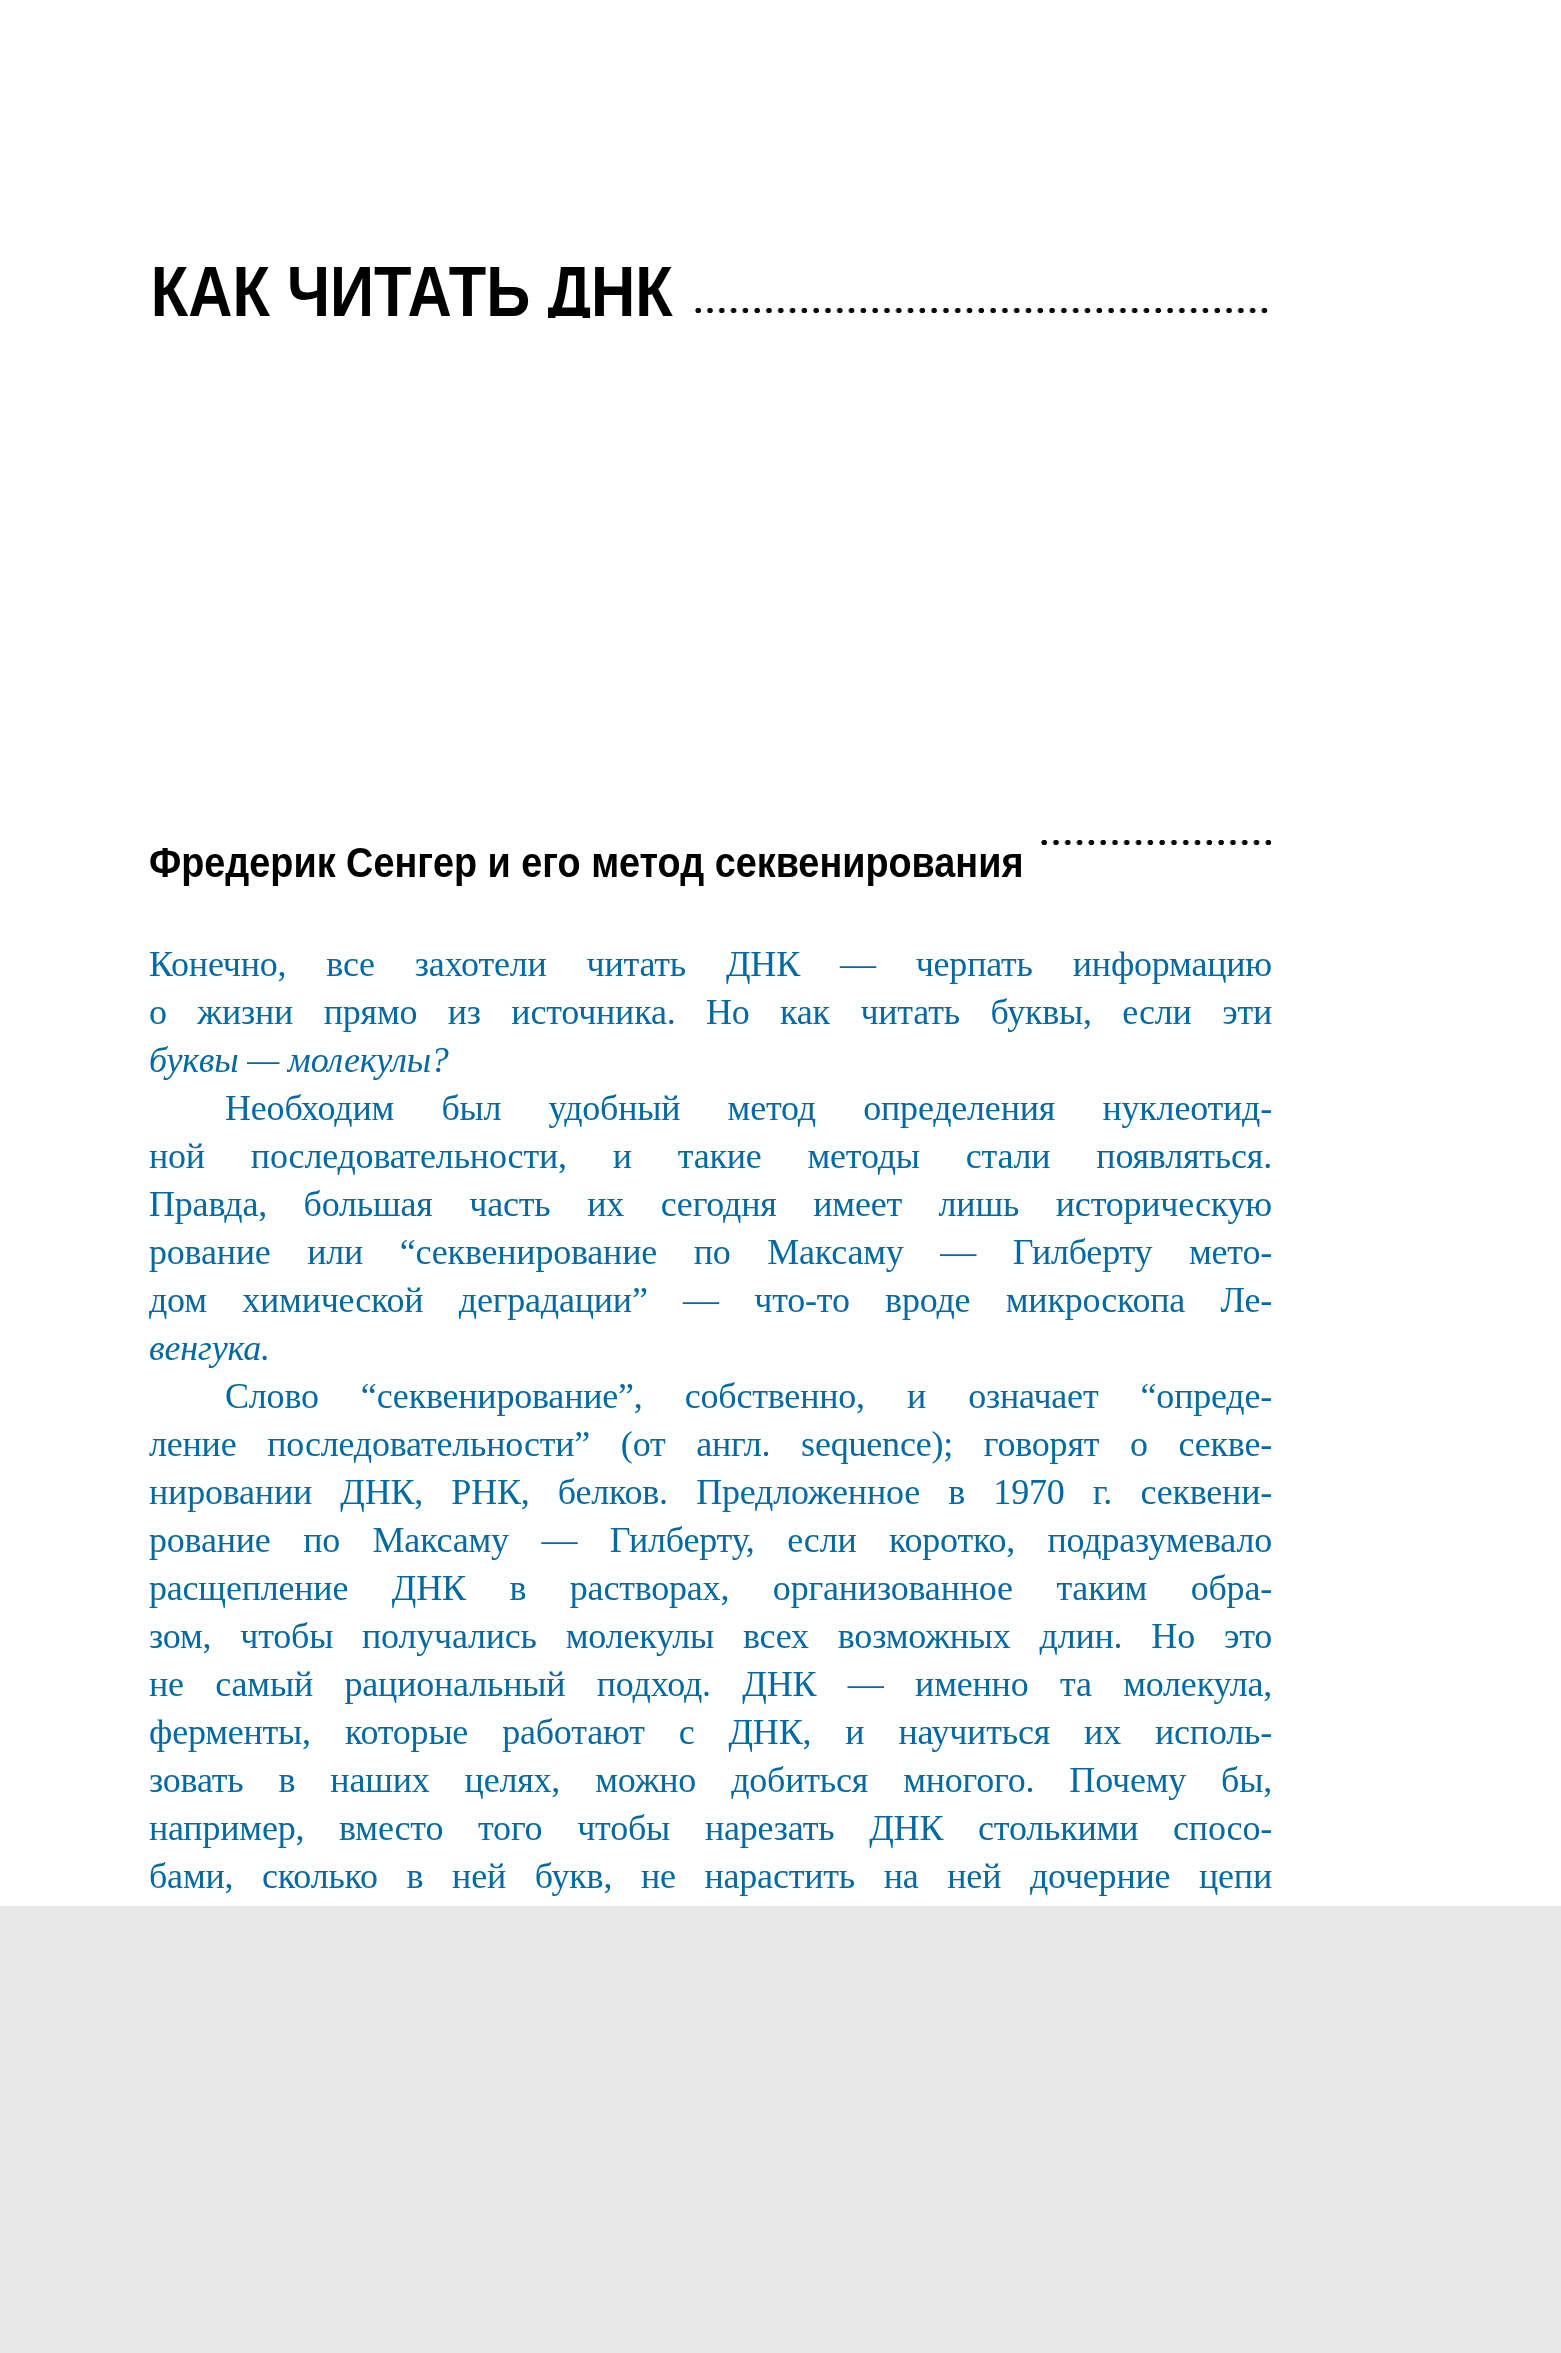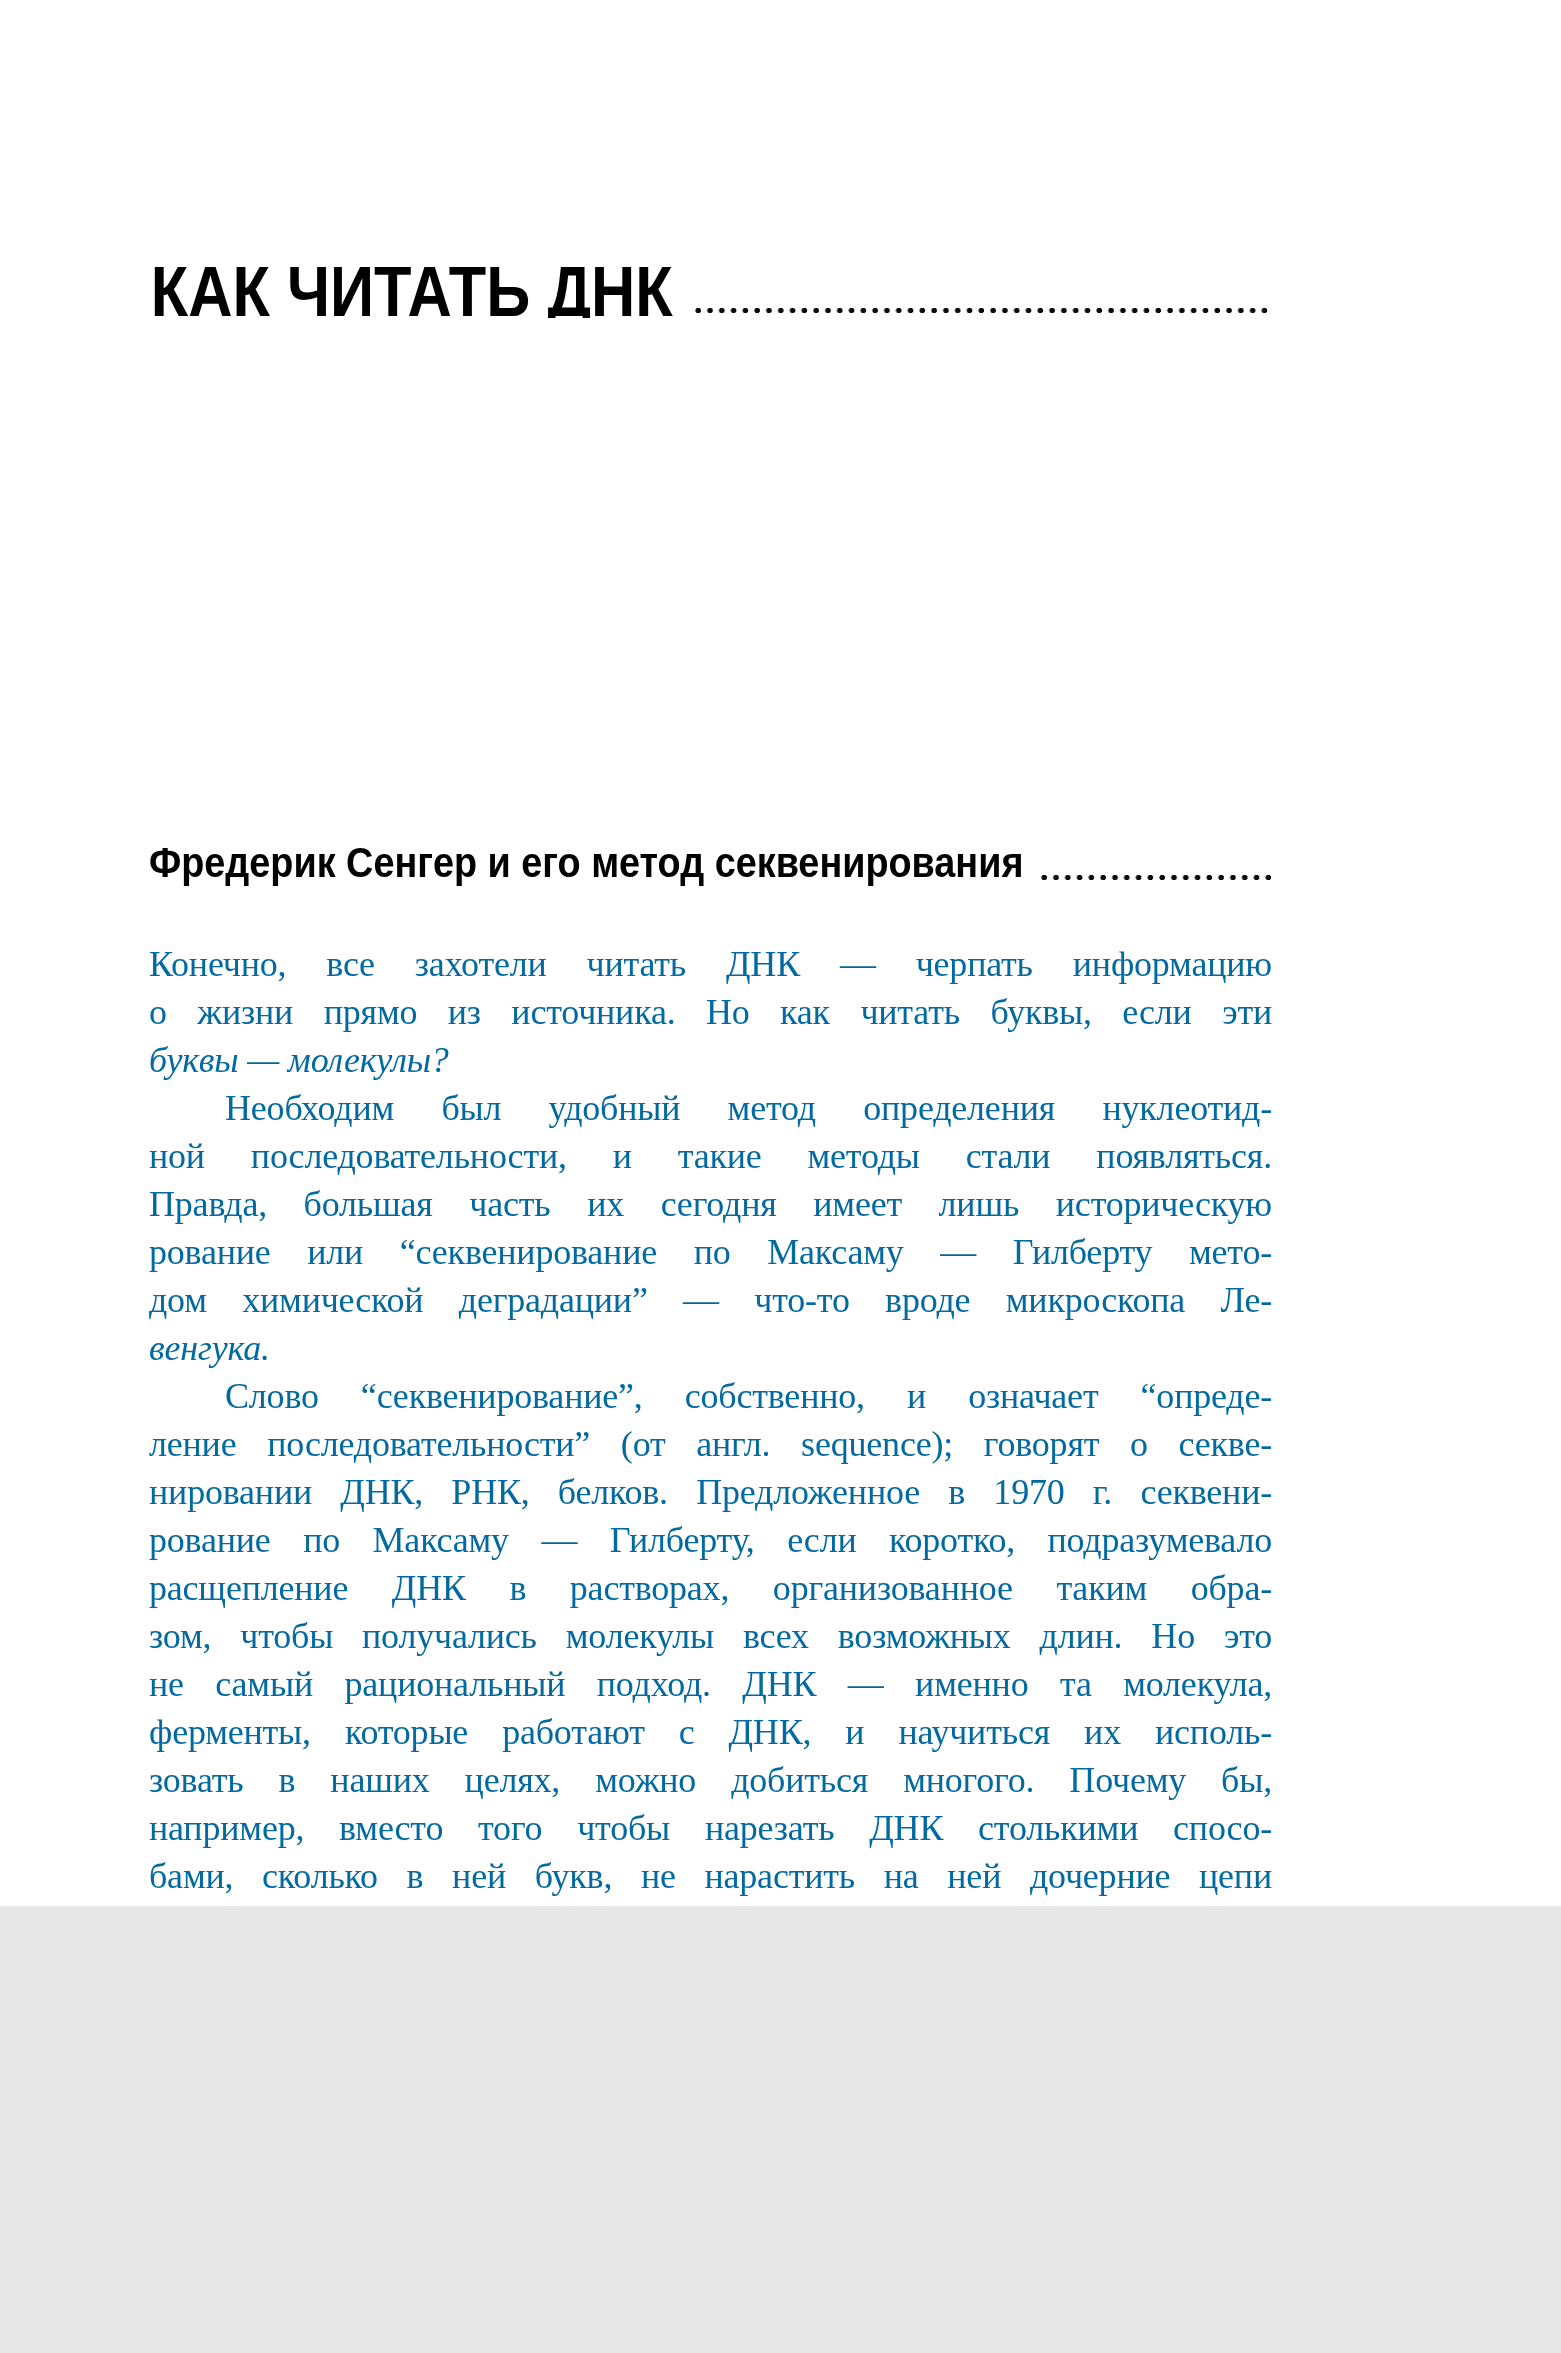--- a/index.html
+++ b/index.html
@@ -42,21 +42,20 @@
   .title-row .leader { flex: 1 1 auto; margin: 0 0 3.6px 16.3px; }
 
   
   .heading-row {
     position: absolute;
     left: 149px;
     top: 839px;
     width: 1123px;
     height: 51px;
     display: flex;
-    align-items: flex-end;
   }
   .heading-svg { flex: 0 0 auto; display: block; }
   .heading-svg text {
     font-family: "Liberation Sans", sans-serif;
     font-weight: 700;
     font-size: 47px;
     fill: #000000;
   }
   .heading-row .leader { flex: 1 1 auto; margin: 0 0 9px 12.7px; }
 

